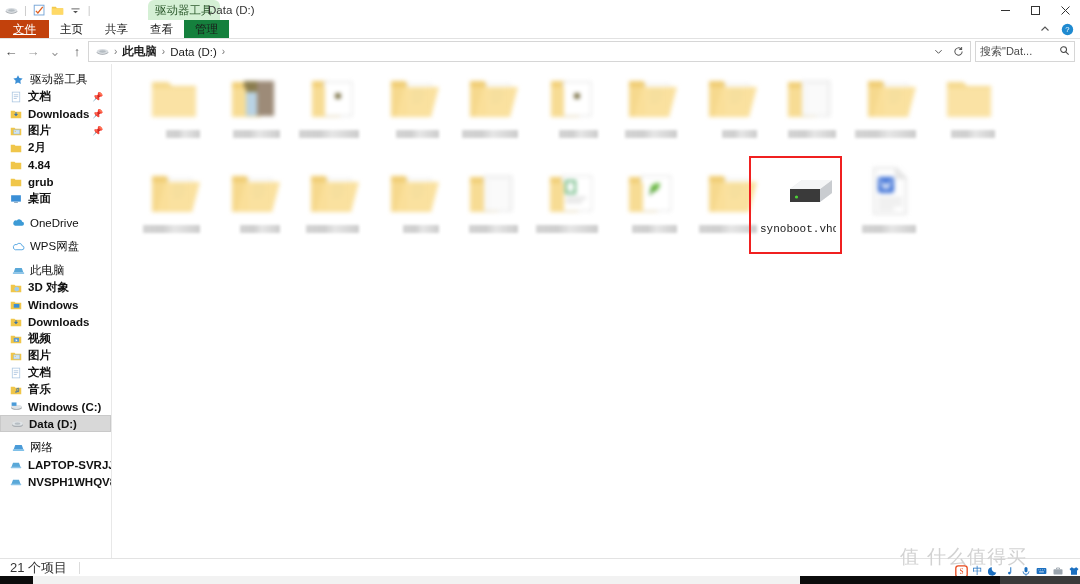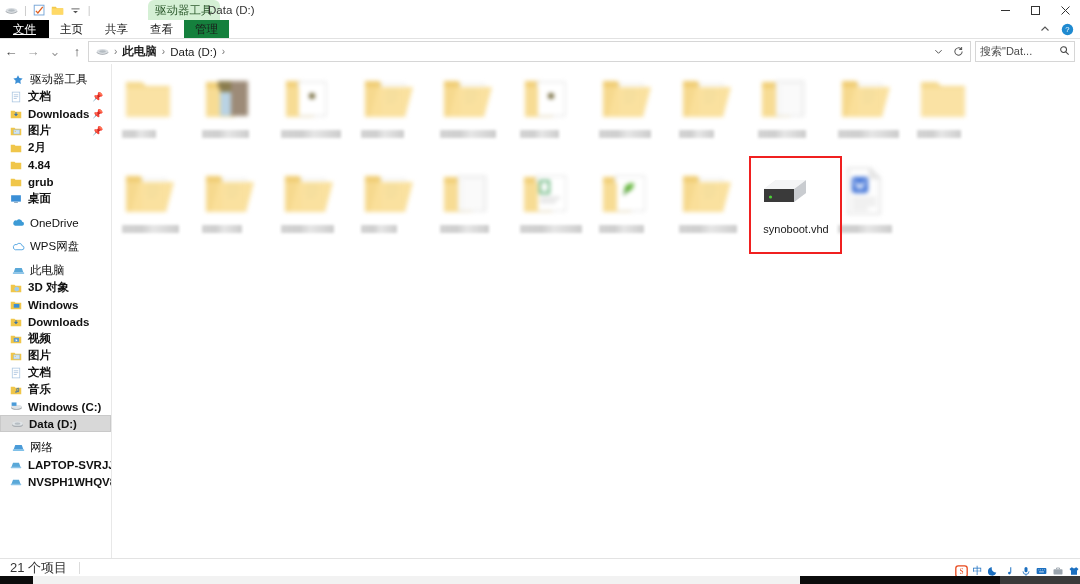--- a/index.html
+++ b/index.html
@@ -43,21 +43,21 @@
   
   .ribbonbar {
     position:absolute; left:0; top:20px; width:1080px; height:18px;
     background:#ffffff;
     display:flex; align-items:stretch;
   }
   .tab {
     font-size:11.5px; color:#1a1a1a; padding:0 11px;
     display:flex; align-items:center; white-space:nowrap;
   }
-  .tab.file { background:#000000; color:#ffffff; padding:0 13px;text-decoration:underline; }
+  .tab.file { background:#c2410c; color:#ffffff; padding:0 13px;text-decoration:underline; }
   .tab.ctx { background:#15803d; }
   .ribbon-underline {
     position:absolute; left:0; top:38px; width:1080px; height:1px; background:#e2e2e2;
   }
   .help-btn {
     position:absolute; right:4px; top:20px; width:18px; height:18px;
     display:flex; align-items:center; justify-content:center;
   }
   .chev-btn {
     position:absolute; right:26px; top:20px; width:18px; height:18px;
@@ -131,21 +131,21 @@
 
   .sidebar-divider {
     position:absolute; left:111px; top:0; width:1px; height:494px; background:#e8e8e8;
   }
 
   
   .filepane { position:absolute; left:112px; top:0; width:968px; height:494px; }
   .filegrid { position:relative; width:968px; height:200px; }
   .fileitem {
     position:absolute; width:78px; height:95px;
-    display:flex; flex-direction:column; align-items:flex-start;
+    display:flex; flex-direction:column; align-items:flex-end;font-family:Liberation Mono, monospace;
   }
   .fileicon { width:52px; height:52px; position:relative; margin-top:6px; }
   .filename {
     margin-top:6px; font-size:11px; color:#1a1a1a; text-align:center;
     width:76px; white-space:nowrap; overflow:hidden;
   }
   .blur-name {
     margin-top:8px; height:8px; border-radius:1px;
     background:linear-gradient(90deg,#d3d3d3 0%,#cfcfcf 35%,#e6e6e6 55%,#cccccc 100%);
     filter: blur(1.6px);
@@ -758,20 +758,21 @@
         </div>
       <div class="selbox" id="selbox" style="left: 637px; top: 92px; width: 93px; height: 98px; border-color: rgb(240, 32, 32);"></div>
     </div>
   </div>
 
   <div class="statusbar">
     <span class="status-text">21 个项目</span>
     <span class="status-sep"></span>
   </div>
 
+  <div class="watermark">值 什么值得买</div>
 
   <div class="imetray">
     <span class="ime-ic">
       <svg width="13" height="13" viewBox="0 0 16 16">
           <rect x="1" y="1" width="14" height="14" rx="3" fill="#fff" stroke="#e8491d" stroke-width="1.6"></rect>
           <text x="8" y="11.5" font-size="9" fill="#e8491d" text-anchor="middle" font-family="Liberation Serif, serif">S</text>
         </svg>
     </span>
     <span class="ime-ic" style="color:#1b6fc0;font-size:10px;">中</span>
     <span class="ime-ic">

